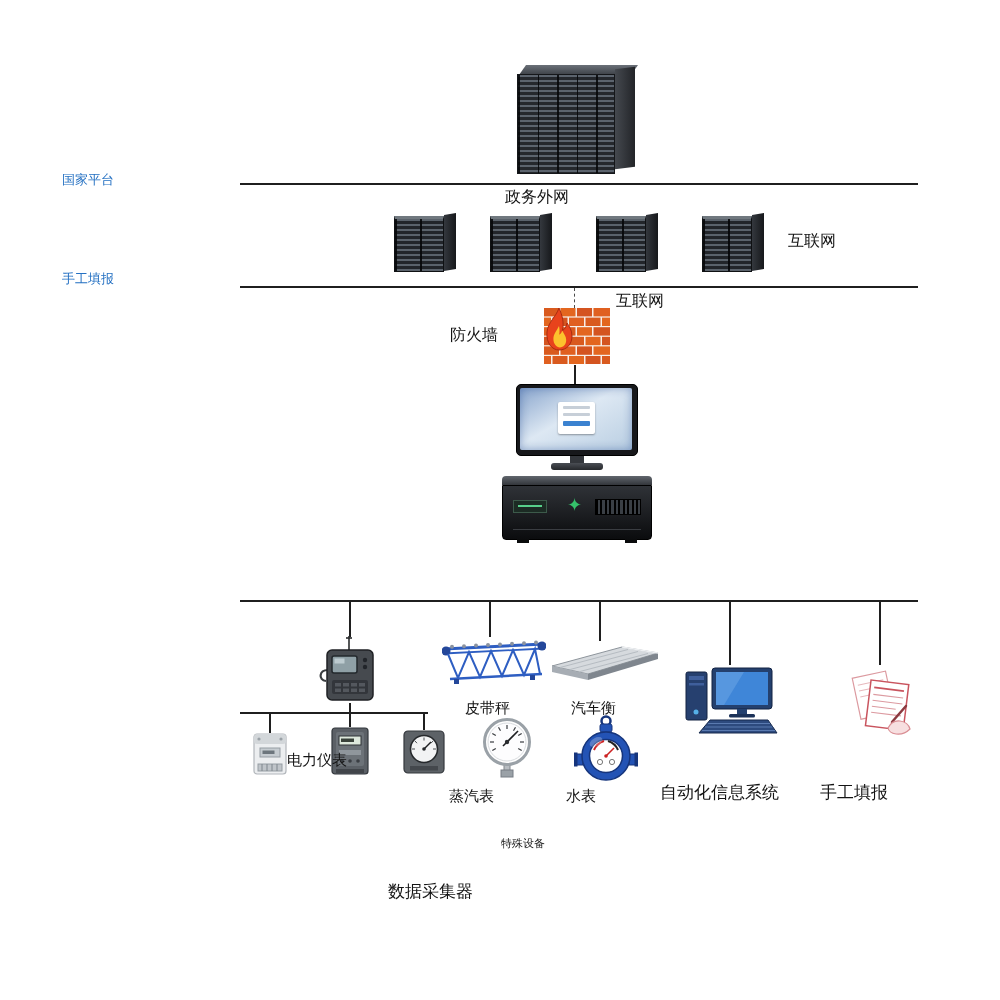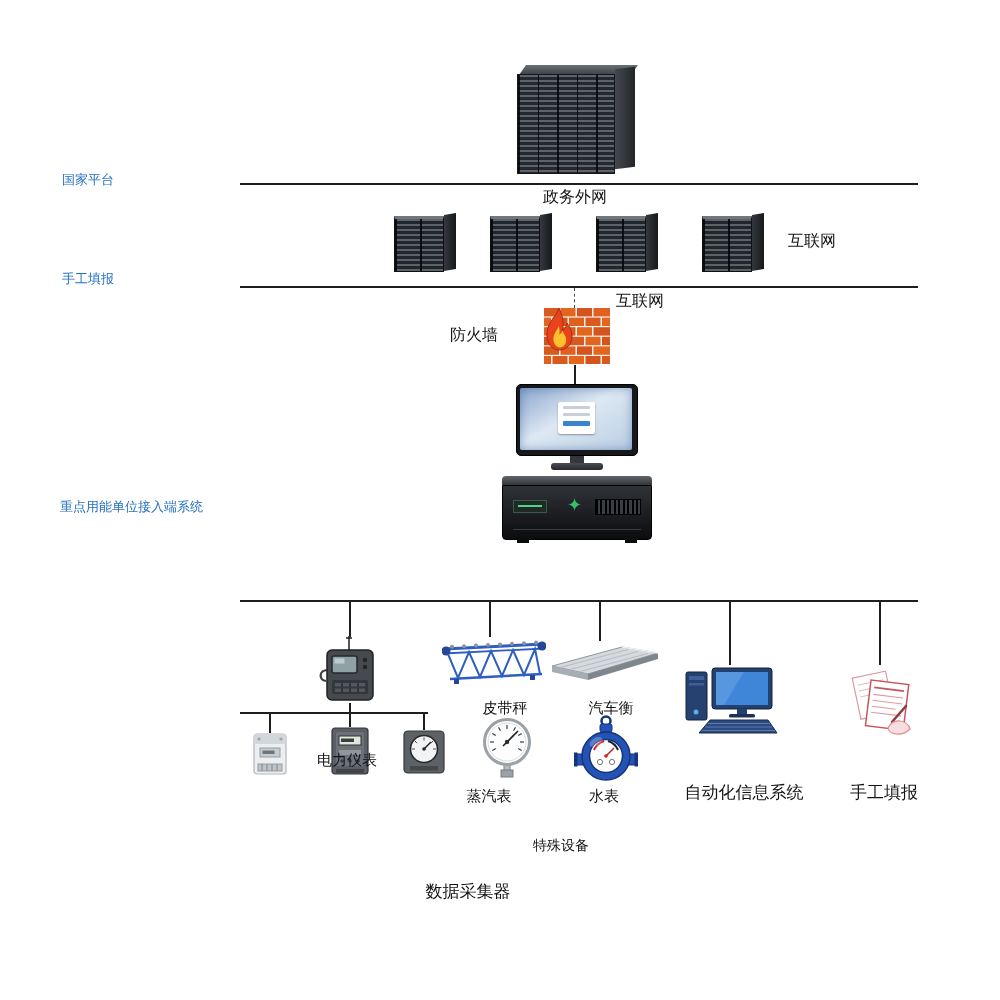--- a/index.html
+++ b/index.html
@@ -1,21 +1,21 @@
 <!DOCTYPE html>
 <html><head>
 <meta charset="utf-8">
 <style>
   *{margin:0;padding:0;box-sizing:border-box}
   body{font-family:"Liberation Sans","DejaVu Sans",sans-serif;background:#ffffff}
   .canvas{position:relative;width:1000px;height:1000px;background:#fff;overflow:hidden}
   .lbl{position:absolute;color:#141414;white-space:nowrap;line-height:1.2}
-  .center{text-align:center}
+  .center{}
   .blue{color:#2470c2}
-  .fs19{font-size:13px}.fs17{font-size:17px}.fs16{font-size:16px}.fs15{font-size:15px}.fs14{font-size:14px}
+  .fs19{font-size:13px}.fs17{font-size:17px}.fs16{font-size:16px}.fs15{font-size:15px}.fs14{font-size:11px}
 
   
   .hline{position:absolute;height:1.6px;background:#1f1f1f}
   .vline{position:absolute;width:1.6px;background:#1f1f1f}
   .vdash{position:absolute;width:0;border-left:1.6px dashed #4a4a4a}
 
   
   .rack-cluster{position:absolute;left:505px;top:62px;width:138px;height:114px}
   .rc-top{position:absolute;left:14px;top:3px;width:112px;height:10px;background:linear-gradient(#6a7078,#3c4046);transform:skewX(-35deg);transform-origin:left bottom}
   .rc-front{position:absolute;left:12px;top:12px;width:98px;height:100px;border:1px solid #15171a;
@@ -60,21 +60,20 @@
   .sb-foot{position:absolute;bottom:-4px;width:12px;height:4px;background:#0a0b0c}
 
 </style>
 </head>
 <body>
 
 <div class="canvas">
 
   <div class="lbl blue fs19" style="left:62px;top:172px">国家平台</div>
   <div class="lbl blue fs19" style="left:62px;top:271px">手工填报</div>
-  <div class="lbl blue fs19" style="left:60px;top:499px">重点用能单位接入端系统</div>
 
   <div class="hline" style="left:240px;top:183px;width:678px"></div>
   <div class="hline" style="left:240px;top:286px;width:678px"></div>
   <div class="hline" style="left:240px;top:600px;width:678px"></div>
   <div class="hline" style="left:240px;top:712px;width:188px"></div>
 
   <div class="lbl fs16 center" style="left:505px;top:187px;width:140px">政务外网</div>
   <div class="lbl fs16" style="left:788px;top:231px">互联网</div>
   <div class="lbl fs16" style="left:616px;top:291px">互联网</div>
   <div class="lbl fs16" style="left:450px;top:325px">防火墙</div>

